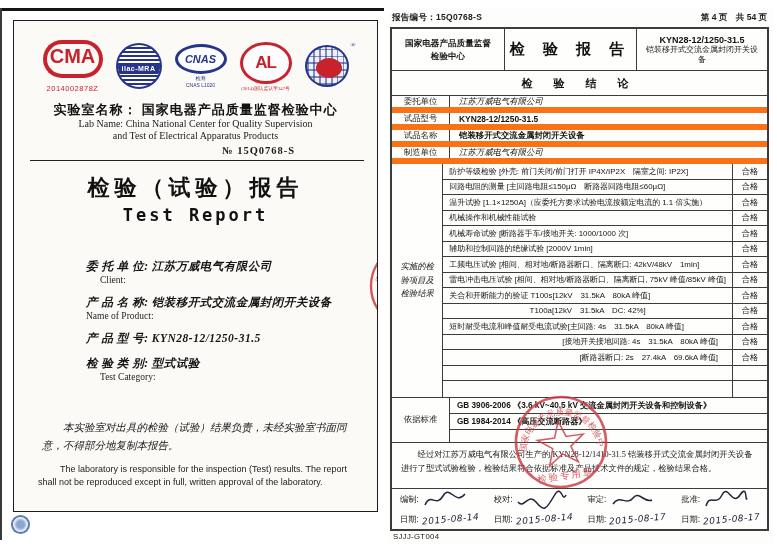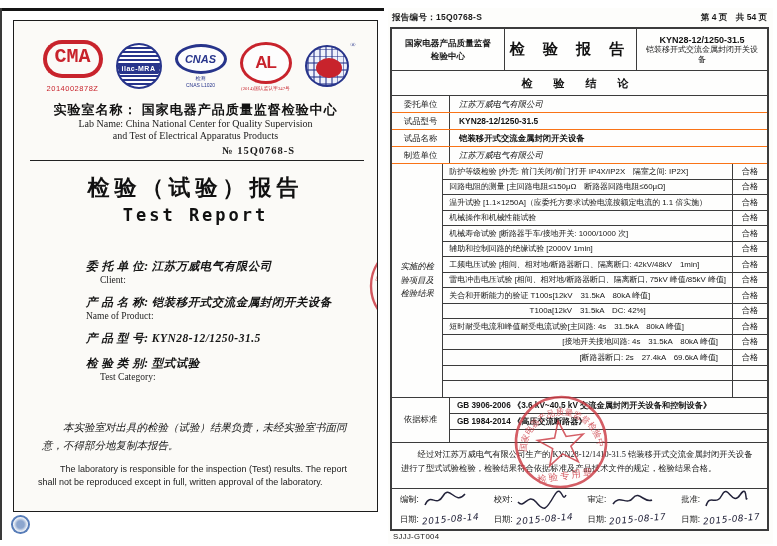--- a/index.html
+++ b/index.html
@@ -16,21 +16,21 @@
 
   .logo-row { position:absolute; top:14px; left:0; width:100%; height:62px;
               display:flex; justify-content:center; align-items:center; gap:13px; }
   .logo { display:flex; flex-direction:column; align-items:center; justify-content:center; }
 
   .cma-box { position:relative; width:60px; height:40px; }
   .cma-arc-l, .cma-arc-r { position:absolute; top:0; width:40px; height:38px; border:4px solid #c8232c; }
   .cma-arc-l { left:0; border-right:none; border-radius:19px 0 0 19px; }
   .cma-arc-r { right:0; border-left:none; border-radius:0 19px 19px 0; }
   .cma-text { position:absolute; left:0; top:5px; width:100%; text-align:center;
-              font-family:Liberation Mono, monospace; font-weight:bold; font-size:20px; color:#c8232c; }
+              font-family:Liberation Sans, sans-serif; font-weight:bold; font-size:20px; color:#c8232c; }
   .cma-code { font-size:7.5px; color:#c8232c; font-family:"Liberation Sans",sans-serif; letter-spacing:.5px; margin-top:4px; }
 
   .ilac-circle { width:46px; height:46px; border-radius:50%; border:2px solid #27348b; position:relative; overflow:hidden;
       background:repeating-linear-gradient(0deg,#ffffff 0 2px,#27348b 2px 4px); }
   .ilac-band { position:absolute; left:0; top:18px; width:100%; height:11px; background:#27348b;
       color:#fff; font-family:"Liberation Sans",sans-serif; font-weight:bold; font-size:7px;
       display:flex; align-items:center; justify-content:center; letter-spacing:.5px; }
 
   .cnas-ellipse { width:52px; height:30px; border:3px solid #27348b; border-radius:50%;
       display:flex; align-items:center; justify-content:center; background:#fdfdfd; }
@@ -101,21 +101,21 @@
   .hdr-c2 { flex:1; display:flex; align-items:center; justify-content:center;
       font-weight:bold; font-size:15px; letter-spacing:7px; color:#111; border-right:1px solid #3c3c3c; }
   .hdr-c3 { width:130px; display:flex; flex-direction:column; align-items:center; justify-content:center;
       text-align:center; padding:1px 6px; }
   .hdr-model { font-weight:bold; font-size:9px; color:#111; }
   .hdr-product { font-size:8px; line-height:1.25; color:#1a1a1a; }
 
   .concl-title { height:25px; display:flex; align-items:center; justify-content:center;
       font-weight:bold; font-size:11px; letter-spacing:9px; color:#111; border-bottom:1px solid #3c3c3c; }
 
-  .info-row { display:flex; height:17px; border-bottom:1px solid #f97316; }
+  .info-row { display:flex; height:17px; border-bottom:6px solid #f97316; }
   .info-label { width:58px; border-right:1px solid #3c3c3c; display:flex; align-items:center; justify-content:center;
       font-size:8.4px; color:#1a1a1a; }
   .info-value { flex:1; display:flex; align-items:center; padding-left:9px; font-size:8.4px; font-weight:bold; color:#111; }
   .info-value.cnval { font-weight:normal; font-family:"Liberation Serif",serif; font-style:italic; }
 
   .tests-block { display:flex; border-bottom:1.6px solid #3c3c3c; }
   .tests-label { width:58px; border-right:1px solid #3c3c3c; display:flex; align-items:center; justify-content:center;
       text-align:center; font-size:8.4px; line-height:1.6; padding:4px 8px; color:#1a1a1a;
       font-family:"Liberation Serif",serif; font-style:italic; }
   .tests-rows { flex:1; display:flex; flex-direction:column; }

